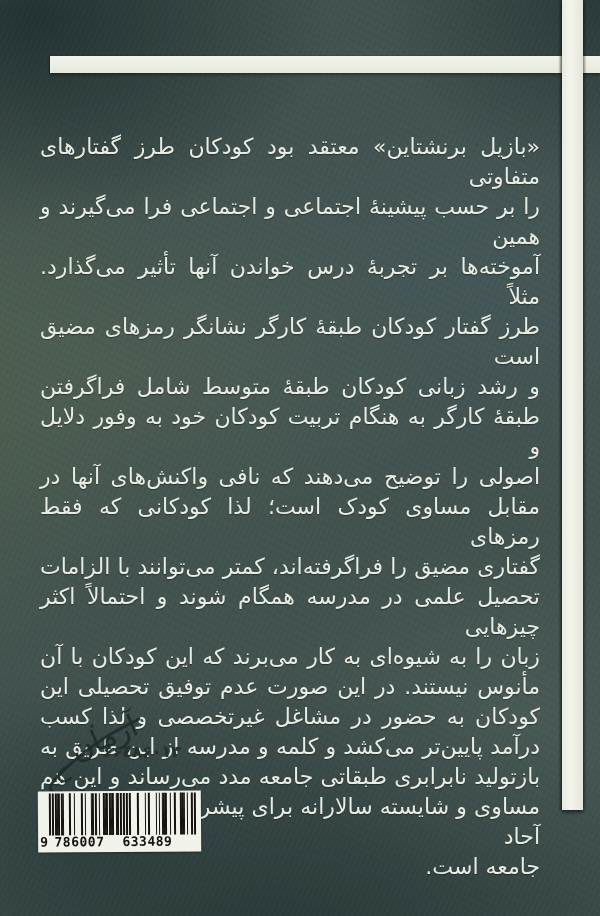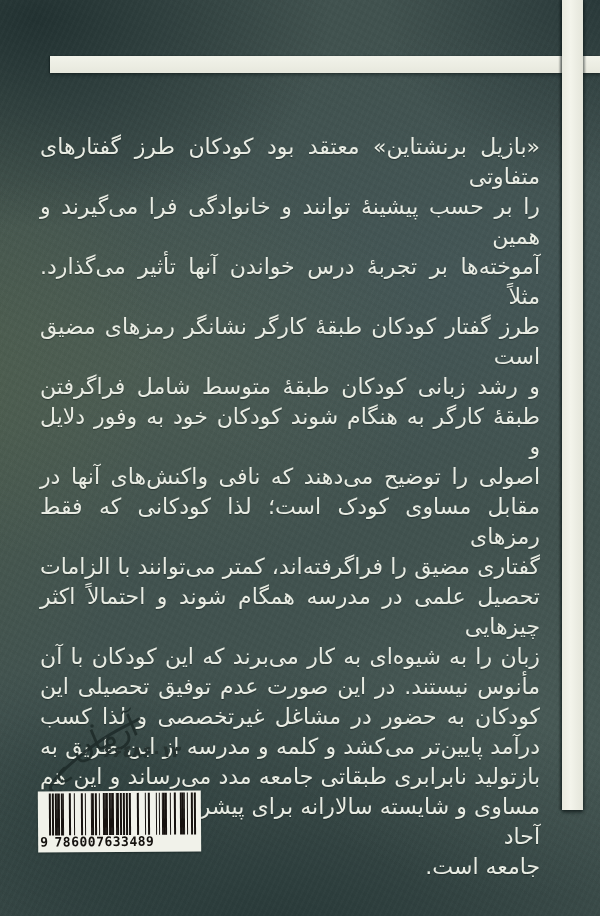--- a/index.html
+++ b/index.html
@@ -49,38 +49,38 @@
   }
   .bc-bars{display:flex; height:42px; margin:2px 4px 0 11px;}
   .bc-bars i{flex:0 0 1.55px; height:100%;}
   .bc-bars i.on{background:#171310;}
   .bc-digits{
     display:flex; align-items:center; margin:-1px 3px 0 2px;
     font-family:"DejaVu Sans Mono", monospace; font-size:13px; font-weight:700;
     color:#15120f; letter-spacing:.5px;
   }
   .bc-digits .g1{margin-left:6px;}
-  .bc-digits .g2{}
+  .bc-digits .g2{margin-left:18px;}
 </style>
 </head>
 <body>
 
 <div class="page">
   <div class="grain"></div>
 
   <div class="hbar"></div>
   <div class="vbar"></div>
 
   <div class="body-text" dir="rtl">
       <div class="tline">«بازیل برنشتاین» معتقد بود کودکان طرز گفتارهای متفاوتی</div>
-      <div class="tline">را بر حسب پیشینهٔ توانند و خانوادگی فرا می‌گیرند و همین</div>
+      <div class="tline">را بر حسب پیشینهٔ اجتماعی و اجتماعی فرا می‌گیرند و همین</div>
       <div class="tline">آموخته‌ها بر تجربهٔ درس خواندن آنها تأثیر می‌گذارد. مثلاً</div>
       <div class="tline">طرز گفتار کودکان طبقهٔ کارگر نشانگر رمزهای مضیق است</div>
       <div class="tline">و رشد زبانی کودکان طبقهٔ متوسط شامل فراگرفتن</div>
-      <div class="tline">طبقهٔ کارگر به هنگام شوند کودکان خود به وفور دلایل و</div>
+      <div class="tline">طبقهٔ کارگر به هنگام تربیت کودکان خود به وفور دلایل و</div>
       <div class="tline">اصولی را توضیح می‌دهند که نافی واکنش‌های آنها در</div>
       <div class="tline">مقابل مساوی کودک است؛ لذا کودکانی که فقط رمزهای</div>
       <div class="tline">گفتاری مضیق را فراگرفته‌اند، کمتر می‌توانند با الزامات</div>
       <div class="tline">تحصیل علمی در مدرسه همگام شوند و احتمالاً اکثر چیزهایی</div>
       <div class="tline">زبان را به شیوه‌ای به کار می‌برند که این کودکان با آن</div>
       <div class="tline">مأنوس نیستند. در این صورت عدم توفیق تحصیلی این</div>
       <div class="tline">کودکان به حضور در مشاغل غیرتخصصی و لذا کسب</div>
       <div class="tline">درآمد پایین‌تر می‌کشد و کلمه و مدرسه از این طریق به</div>
       <div class="tline">بازتولید نابرابری طبقاتی جامعه مدد می‌رساند و این هم</div>
       <div class="tline">مساوی و شایسته سالارانه برای پیشرفت اجتماعی کلیهٔ آحاد</div>

